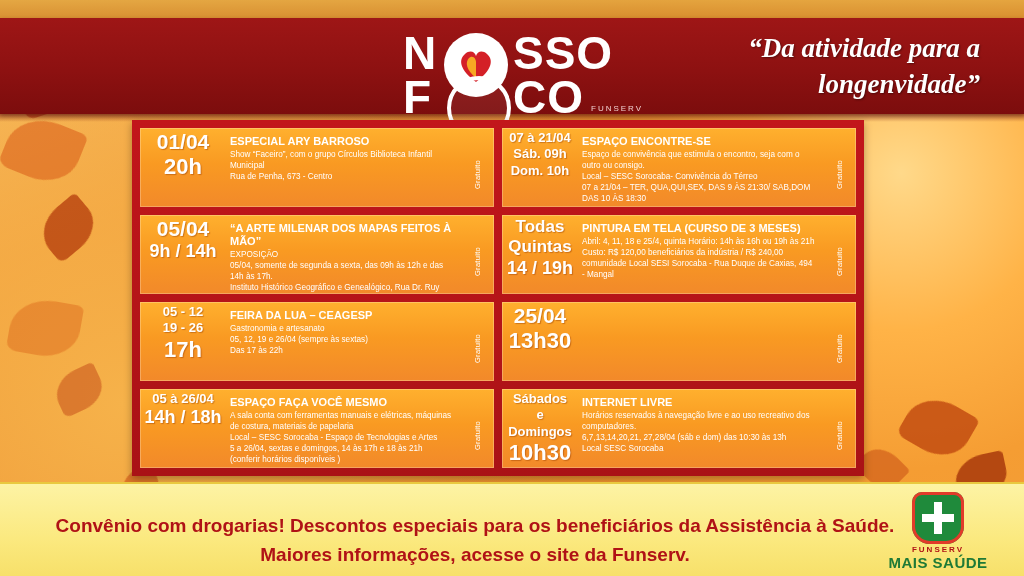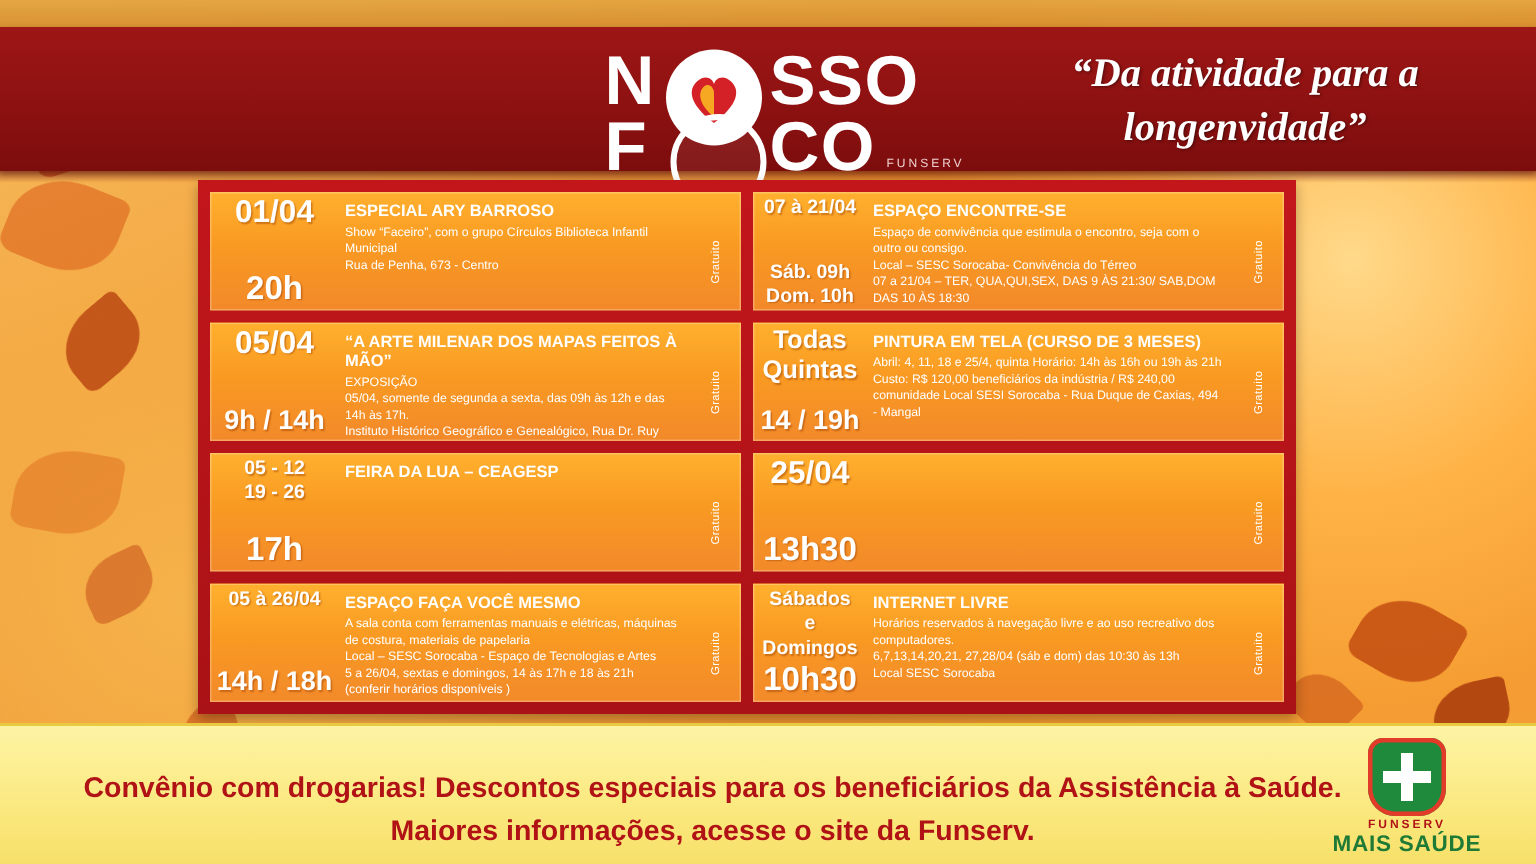--- a/index.html
+++ b/index.html
@@ -128,21 +128,21 @@
     font-size: 8px;
     letter-spacing: 2px;
     color: #f0d0d0;
   }
 
   
   .slogan {
     position: absolute;
     left: 680px; top: 30px;
     width: 300px;
-    text-align: center;
+    text-align: right;
     color: #ffffff;
     font-family: "Liberation Serif", serif;
     font-style: italic;
     font-weight: bold;
     font-size: 27px;
     line-height: 1.35;
     text-shadow: 1px 1px 2px rgba(0,0,0,.4);
   }
 
   
@@ -172,21 +172,21 @@
     background: linear-gradient(180deg, #ffb02e 0%, #f99a22 45%, #f2892a 100%);
     flex: 1;
     overflow: hidden;
     box-shadow: inset 0 0 0 1px rgba(255,255,255,.25);
   }
   .card-left {
     width: 76px;
     flex: 0 0 76px;
     display: flex;
     flex-direction: column;
-    justify-content: space-between;
+    justify-content: flex-start;
     align-items: center;
     text-align: center;
     color: #ffffff;
     font-weight: bold;
     text-shadow: 1px 1px 1px rgba(150,60,0,.45);
     padding: 2px 2px;
     box-sizing: border-box;
   }
   .col-left .card-left { width: 86px; flex: 0 0 86px; }
   .date-big   { font-size: 21px; line-height: 1.15; }
@@ -354,20 +354,23 @@
         </div>
 
         <div class="card">
           <div class="card-left">
             <div class="date-small" style="white-space:pre-line">05 - 12
 19 - 26</div>
             <div class="time-big">17h</div>
           </div>
           <div class="card-body">
             <div class="card-title">FEIRA DA LUA – CEAGESP</div>
+            <div class="card-text">Gastronomia e artesanato
+05, 12, 19 e 26/04 (sempre às sextas)
+Das 17 às 22h</div>
           </div>
           <div class="gratuito">Gratuito</div>
         </div>
 
         <div class="card">
           <div class="card-left">
             <div class="date-small">05 à 26/04</div>
             <div class="time-mid">14h / 18h</div>
           </div>
           <div class="card-body">

